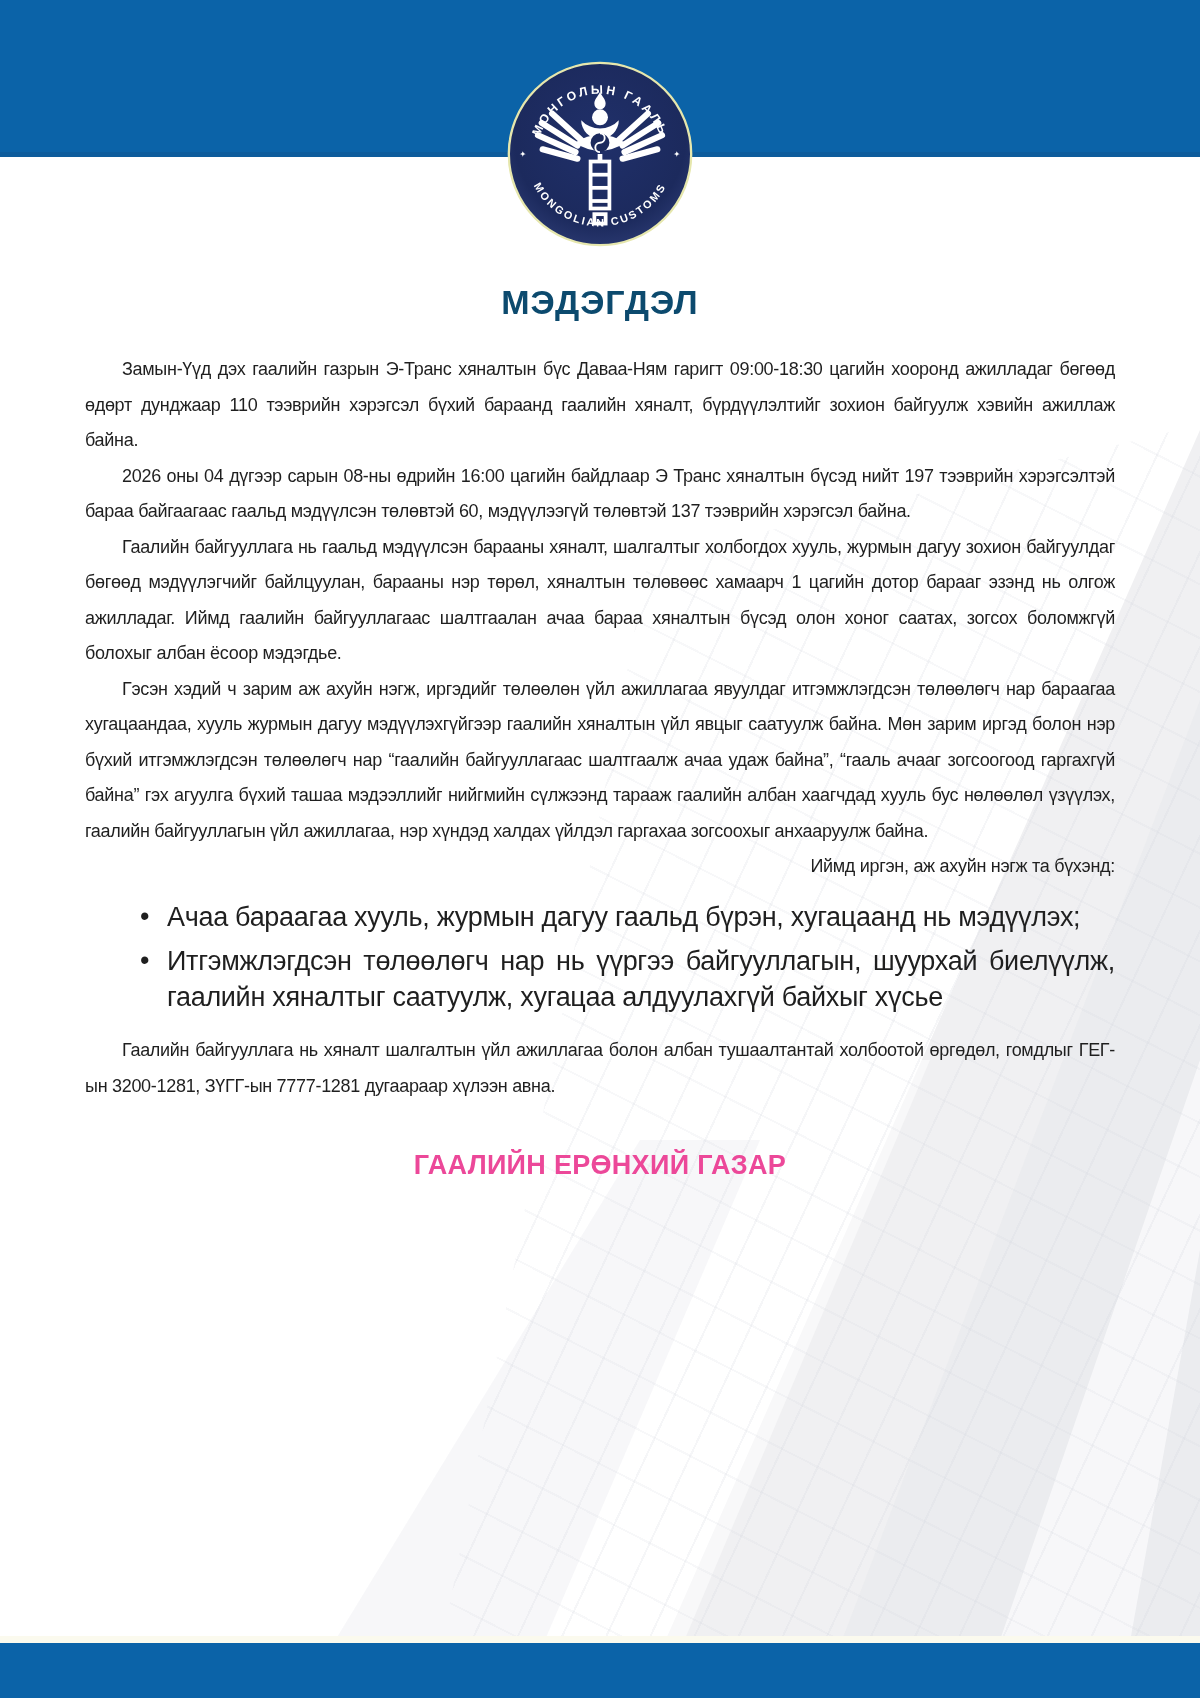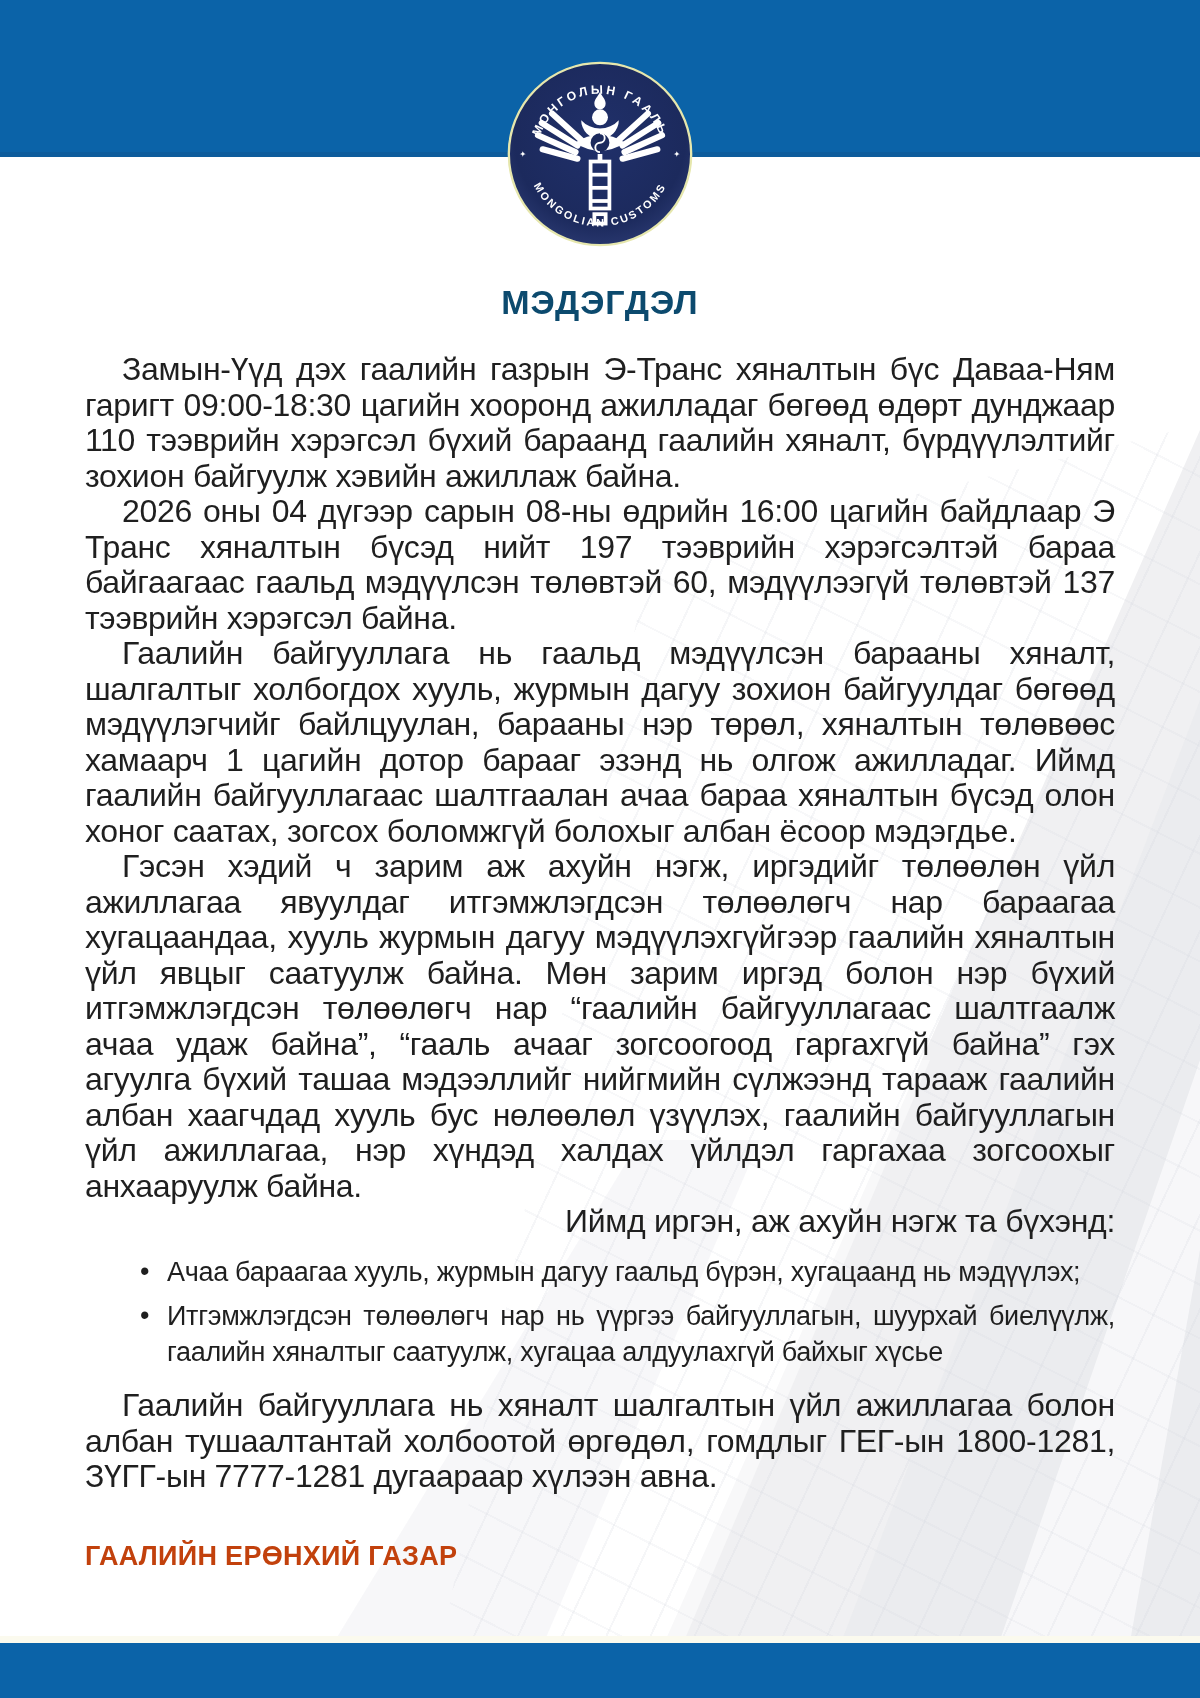--- a/index.html
+++ b/index.html
@@ -24,32 +24,32 @@
   .logo-wrap{position:absolute;left:506px;top:60px;width:188px;height:188px;z-index:3;}
   .logo-wrap svg{display:block;width:100%;height:100%;}
   .arc-text{fill:#ffffff;font-family:"Liberation Sans",sans-serif;font-size:13px;font-weight:700;letter-spacing:3px;}
   .star-sep{fill:#ffffff;font-size:9px;font-family:"DejaVu Sans",sans-serif;}
   .content{position:absolute;left:85px;top:283px;width:1030px;z-index:1;color:#1f1f1f;}
   .doc-title{
     margin:0 0 30px 0;text-align:center;font-size:34px;font-weight:800;
     letter-spacing:1px;color:#0c4a6e;
   }
   .para{
-    margin:0;text-indent:37px;text-align:justify;font-size:32px;line-height:35.5px;
+    margin:0;text-indent:37px;text-align:justify;font-size:18px;line-height:35.5px;
     letter-spacing:-0.3px;color:#1f1f1f;
   }
   .para.intro{text-align:right;}
   .reqs{list-style:none;margin:15px 0 14px 0;padding:0 0 0 52px;}
   .reqs li{
     position:relative;padding-left:30px;text-align:justify;font-size:27px;
     line-height:35.5px;letter-spacing:-0.3px;margin-bottom:9px;
   }
   .reqs .marker{position:absolute;left:3px;top:-1px;}
   .closing{margin-top:18px;}
-  .signature{margin-top:46px;text-align:left;font-weight:700;font-size:27px;color:#c2410c;letter-spacing:0.3px;}
+  .signature{margin-top:46px;text-align:center;font-weight:700;font-size:27px;color:#ec4899;letter-spacing:0.3px;}
 </style>
 </head>
 <body>
 
 <div class="page">
 
   <svg class="watermark" width="1200" height="1698" viewBox="0 0 1200 1698">
     <polygon points="640,1698 1200,430 1200,1698" fill="#f0f0f2"></polygon>
     <polygon points="820,1698 1200,700 1200,1698" fill="#eaebee" opacity="0.8"></polygon>
     <polygon points="980,1698 1200,1060 1200,1250 1120,1698" fill="#f8f8fa" opacity="0.9"></polygon>
@@ -136,18 +136,18 @@
       <li>
         <span class="marker">•</span>
         <span>Ачаа бараагаа хууль, журмын дагуу гаальд бүрэн, хугацаанд нь мэдүүлэх;</span>
       </li>
       <li>
         <span class="marker">•</span>
         <span>Итгэмжлэгдсэн төлөөлөгч нар нь үүргээ байгууллагын, шуурхай биелүүлж, гаалийн хяналтыг саатуулж, хугацаа алдуулахгүй байхыг хүсье</span>
       </li>
     </ul>
 
-    <p class="para closing">Гаалийн байгууллага нь хяналт шалгалтын үйл ажиллагаа болон албан тушаалтантай холбоотой өргөдөл, гомдлыг ГЕГ-ын 1800-1281, ЗҮГГ-ын 7777-1281 дугаараар хүлээн авна.</p>
+    <p class="para closing">Гаалийн байгууллага нь хяналт шалгалтын үйл ажиллагаа болон албан тушаалтантай холбоотой өргөдөл, гомдлыг ГЕГ-ын 3200-1281, ЗҮГГ-ын 7777-1281 дугаараар хүлээн авна.</p>
 
     <div class="signature">ГААЛИЙН ЕРӨНХИЙ ГАЗАР</div>
   </main>
 
 </div>
 
 </body></html>

